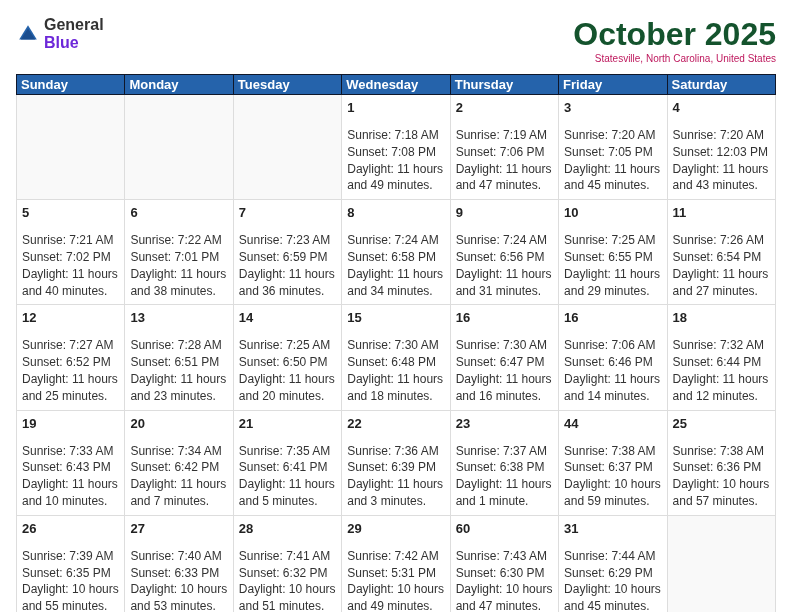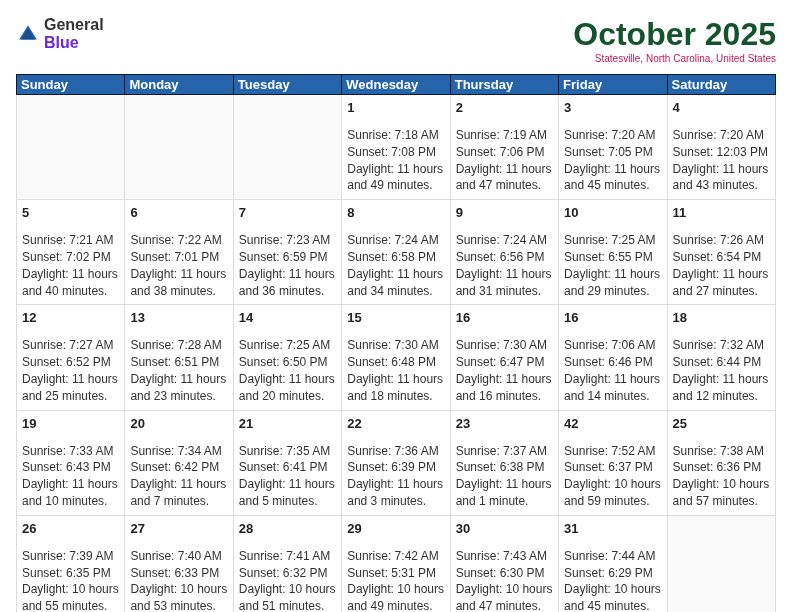--- a/index.html
+++ b/index.html
@@ -271,22 +271,22 @@
 Sunset: 6:39 PM
 Daylight: 11 hours and 3 minutes.</div>
         </td>
         <td>
           <span class="day-number">23</span>
           <div class="day-info">Sunrise: 7:37 AM
 Sunset: 6:38 PM
 Daylight: 11 hours and 1 minute.</div>
         </td>
         <td>
-          <span class="day-number">42</span>
-          <div class="day-info">Sunrise: 7:52 AM
+          <span class="day-number">44</span>
+          <div class="day-info">Sunrise: 7:38 AM
 Sunset: 6:37 PM
 Daylight: 10 hours and 59 minutes.</div>
         </td>
         <td>
           <span class="day-number">25</span>
           <div class="day-info">Sunrise: 7:38 AM
 Sunset: 6:36 PM
 Daylight: 10 hours and 57 minutes.</div>
         </td>
       </tr>
@@ -309,21 +309,21 @@
 Sunset: 6:32 PM
 Daylight: 10 hours and 51 minutes.</div>
         </td>
         <td>
           <span class="day-number">29</span>
           <div class="day-info">Sunrise: 7:42 AM
 Sunset: 5:31 PM
 Daylight: 10 hours and 49 minutes.</div>
         </td>
         <td>
-          <span class="day-number">30</span>
+          <span class="day-number">60</span>
           <div class="day-info">Sunrise: 7:43 AM
 Sunset: 6:30 PM
 Daylight: 10 hours and 47 minutes.</div>
         </td>
         <td>
           <span class="day-number">31</span>
           <div class="day-info">Sunrise: 7:44 AM
 Sunset: 6:29 PM
 Daylight: 10 hours and 45 minutes.</div>
         </td>

